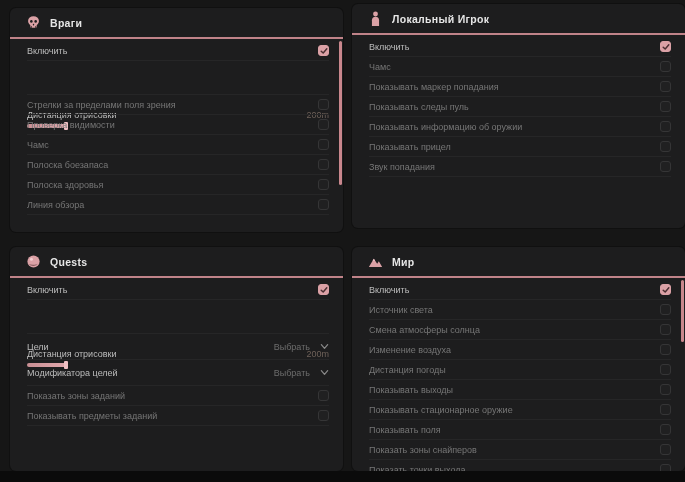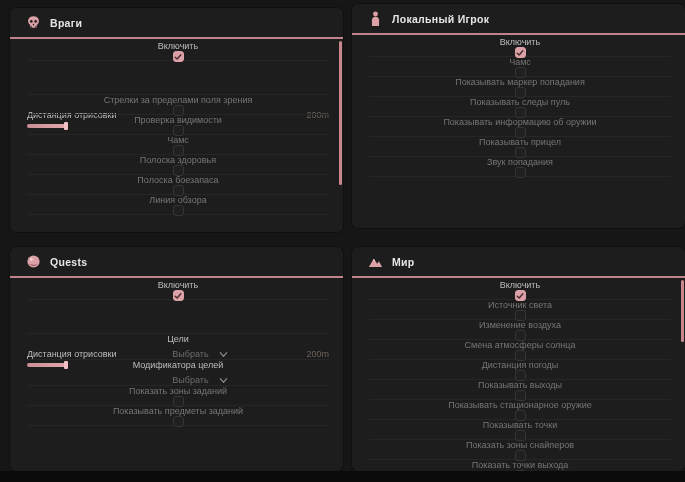--- a/index.html
+++ b/index.html
@@ -16,21 +16,21 @@
   }
   .panel-header{
     display:flex;align-items:center;gap:9px;height:29px;padding:0 16px;
     border-bottom:2px solid #c08389;
   }
   .panel-icon{width:15px;height:15px;flex:0 0 auto;display:flex;align-items:center;justify-content:center;}
   .panel-title{color:#e6e6e6;font-size:10.5px;font-weight:bold;letter-spacing:.3px;}
   .panel-body{position:relative;padding:2px 14px 0 17px;}
   .row{
     display:flex;align-items:center;justify-content:space-between;
-    border-bottom:1px solid #262627;position:relative;flex-direction:column;
+    border-bottom:1px solid #262627;position:relative;
   }
   .row-toggle{height:19px;}
   .row-select{height:25px;}
   .row-slider{height:30px;display:block;border-bottom:1px solid #262627;padding-top:3px;}
   .row-label{font-size:9px;color:#767676;white-space:nowrap;}
   .row-label.bright{color:#bdbdbd;}
   .slider-top{display:flex;align-items:center;justify-content:space-between;height:13px;margin-top:44px;}
   .slider-value{font-size:9px;color:#6e6159;}
   .slider-track{position:relative;height:4px;margin-top:3px;width:100%;}
   .slider-fill{position:absolute;left:0;top:0;height:4px;border-radius:2px;
@@ -93,25 +93,25 @@
         </div>
         <div class="row row-toggle">
           <span class="row-label">Проверка видимости</span>
           <span class="checkbox"></span>
         </div>
         <div class="row row-toggle">
           <span class="row-label">Чамс</span>
           <span class="checkbox"></span>
         </div>
         <div class="row row-toggle">
+          <span class="row-label">Полоска боезапаса</span>
+          <span class="checkbox"></span>
+        </div>
+        <div class="row row-toggle">
           <span class="row-label">Полоска здоровья</span>
-          <span class="checkbox"></span>
-        </div>
-        <div class="row row-toggle">
-          <span class="row-label">Полоска боезапаса</span>
           <span class="checkbox"></span>
         </div>
         <div class="row row-toggle">
           <span class="row-label">Линия обзора</span>
           <span class="checkbox"></span>
         </div>
       </div>
       <div class="scrollbar" style="top: 32.89px; height: 143.64px;"></div>
     </section>
     <section class="panel" style="left: 352px; top: 4px; width: 333px; height: 224px;">
@@ -244,41 +244,41 @@
                 <polyline points="1.5,5.2 4,7.6 8.5,2.2" fill="none" stroke="#4a2e31" stroke-width="1.8" stroke-linecap="round" stroke-linejoin="round"></polyline>
               </svg>
             </span>
           </span>
         </div>
         <div class="row row-toggle">
           <span class="row-label">Источник света</span>
           <span class="checkbox"></span>
         </div>
         <div class="row row-toggle">
+          <span class="row-label">Смена атмосферы солнца</span>
+          <span class="checkbox"></span>
+        </div>
+        <div class="row row-toggle">
           <span class="row-label">Изменение воздуха</span>
           <span class="checkbox"></span>
         </div>
         <div class="row row-toggle">
-          <span class="row-label">Смена атмосферы солнца</span>
-          <span class="checkbox"></span>
-        </div>
-        <div class="row row-toggle">
           <span class="row-label">Дистанция погоды</span>
           <span class="checkbox"></span>
         </div>
         <div class="row row-toggle">
           <span class="row-label">Показывать выходы</span>
           <span class="checkbox"></span>
         </div>
         <div class="row row-toggle">
           <span class="row-label">Показывать стационарное оружие</span>
           <span class="checkbox"></span>
         </div>
         <div class="row row-toggle">
-          <span class="row-label">Показывать точки</span>
+          <span class="row-label">Показывать поля</span>
           <span class="checkbox"></span>
         </div>
         <div class="row row-toggle">
           <span class="row-label">Показать зоны снайперов</span>
           <span class="checkbox"></span>
         </div>
         <div class="row row-toggle">
           <span class="row-label">Показать точки выхода</span>
           <span class="checkbox"></span>
         </div>

